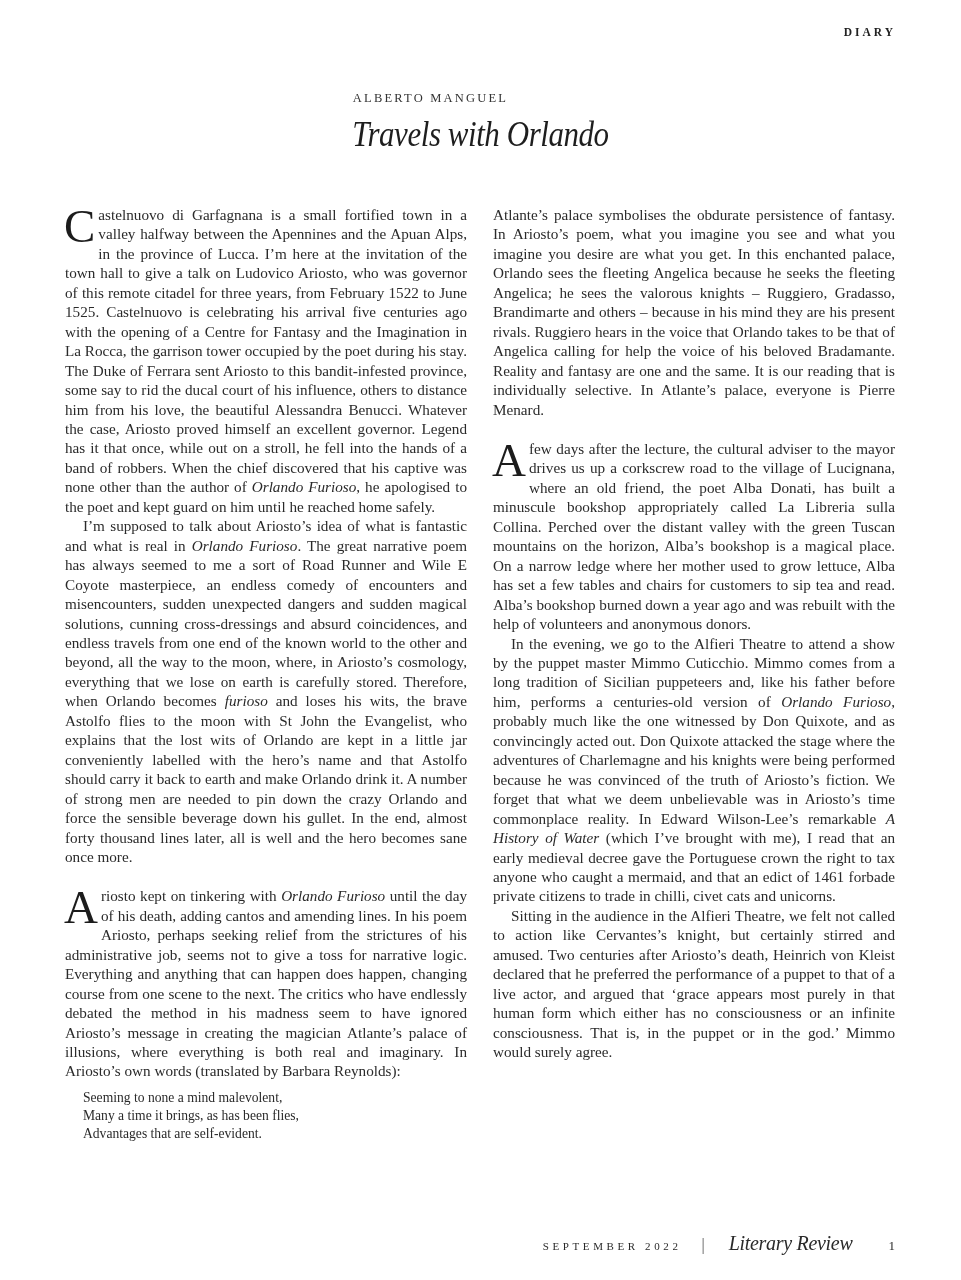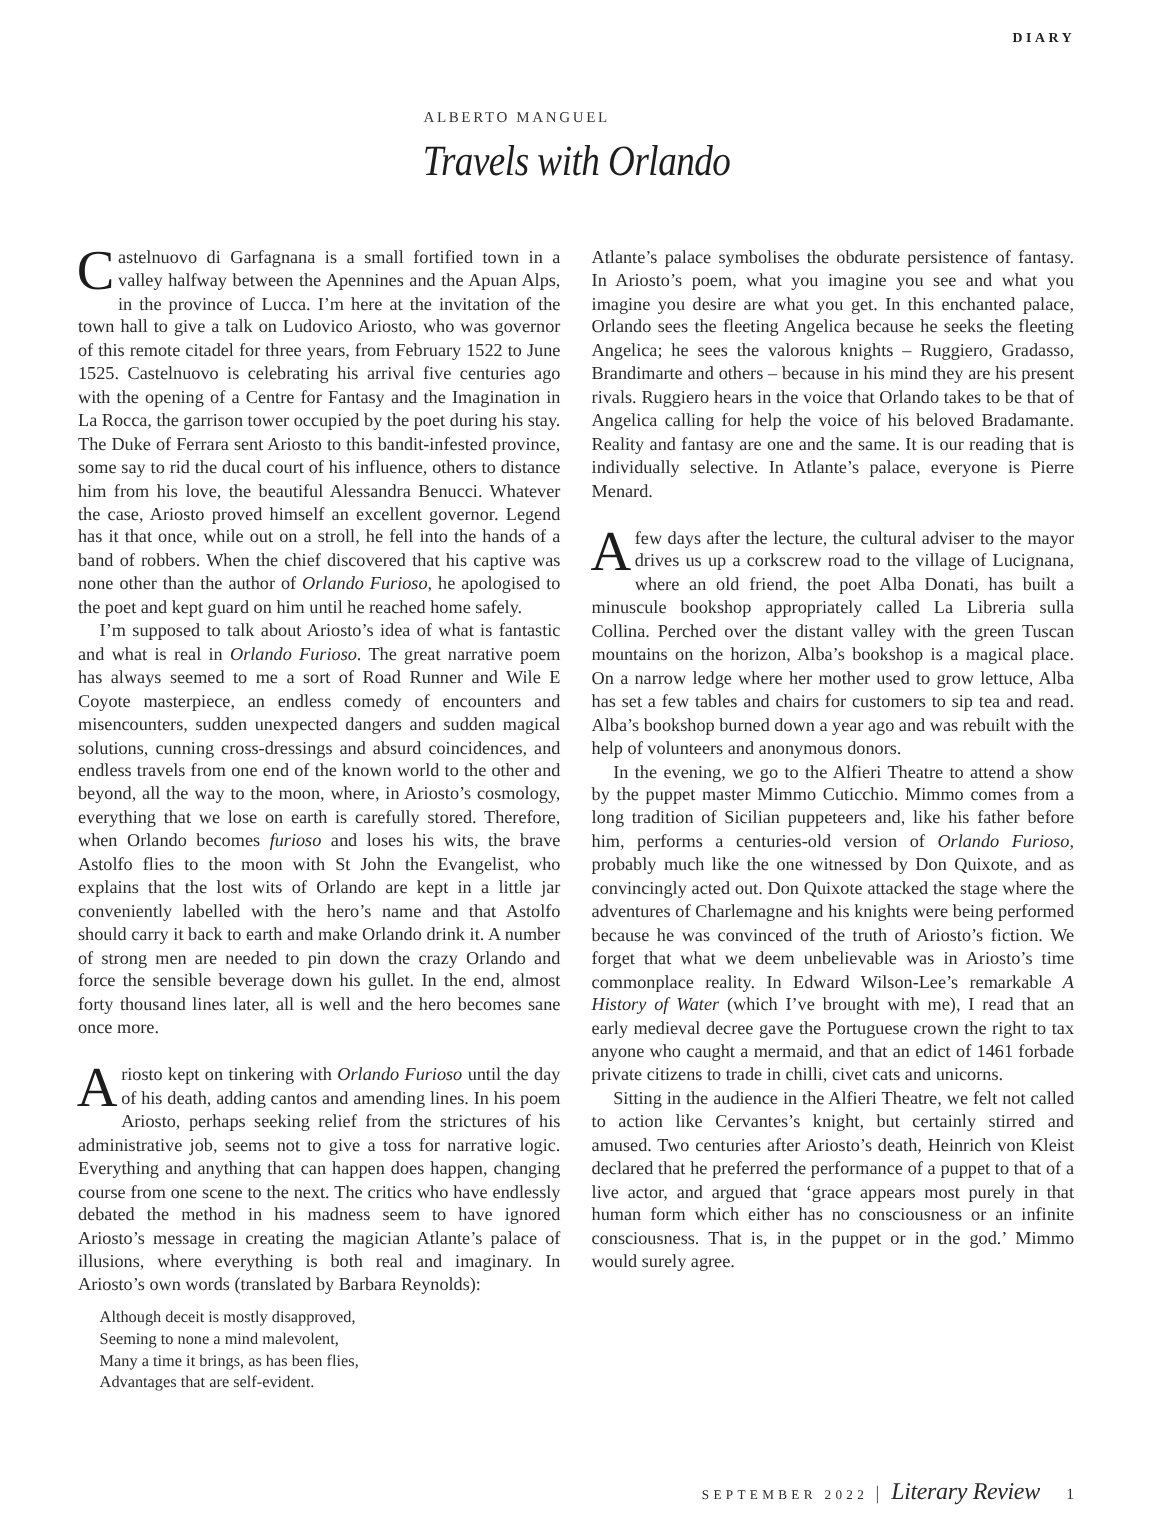--- a/index.html
+++ b/index.html
@@ -36,41 +36,40 @@
       float: left; font-size: 47px; line-height: 38px;
       margin: 2px 3px 0 -1px; color: #1c1c1c;
     }
     .verse {
       margin: 8px 0 0 18px; font-size: 13.6px; line-height: 18px; text-align: left;
     }
     .verse div { white-space: nowrap; }
     em { font-style: italic; margin-top: 44px; }
     .footer {
       position: absolute; top: 1232px; right: 66px;
-      display: flex; align-items: baseline; gap: 0;
+      display: flex; align-items: baseline; gap: 14px;
       color: #2a2a2a;
     }
     .footer .date { font-size: 11px; letter-spacing: 3.6px; }
     .footer .sep { margin: 0 10px 0 6px; font-size: 16px; color: #555; }
     .footer .pub { font-size: 20px; font-style: italic; letter-spacing: -0.3px; }
     .footer .page { font-size: 13px; margin-left: 22px; }
   </style>
 </head>
 <body>
 
 <div class="section-label">DIARY</div>
 <div class="byline">ALBERTO MANGUEL</div>
 <div class="title">Travels with Orlando</div>
 
 <div class="col col-left">
   <p><span class="dropcap">C</span><span>astelnuovo di Garfagnana is a small fortified town in a valley halfway between the Apennines and the Apuan Alps, in the province of Lucca. I’m here at the invitation of the town hall to give a talk on Ludovico Ariosto, who was governor of this remote citadel for three years, from February 1522 to June 1525. Castelnuovo is celebrating his arrival five centuries ago with the opening of a Centre for Fantasy and the Imagination in La Rocca, the garrison tower occupied by the poet during his stay. The Duke of Ferrara sent Ariosto to this bandit-infested province, some say to rid the ducal court of his influence, others to distance him from his love, the beautiful Alessandra Benucci. Whatever the case, Ariosto proved himself an excellent governor. Legend has it that once, while out on a stroll, he fell into the hands of a band of robbers. When the chief discovered that his captive was none other than the author of </span><em>Orlando Furioso</em><span>, he apologised to the poet and kept guard on him until he reached home safely.</span></p>
   <p class="indent"><span>I’m supposed to talk about Ariosto’s idea of what is fantastic and what is real in </span><em>Orlando Furioso</em><span>. The great narrative poem has always seemed to me a sort of Road Runner and Wile E Coyote masterpiece, an endless comedy of encounters and misencounters, sudden unexpected dangers and sudden magi­cal solutions, cunning cross-dressings and absurd coincidences, and endless travels from one end of the known world to the other and beyond, all the way to the moon, where, in Ariosto’s cosmology, everything that we lose on earth is carefully stored. Therefore, when Orlando becomes </span><em>furioso</em><span> and loses his wits, the brave Astolfo flies to the moon with St John the Evange­list, who explains that the lost wits of Orlando are kept in a little jar conveniently labelled with the hero’s name and that Astolfo should carry it back to earth and make Orlando drink it. A number of strong men are needed to pin down the crazy Orlando and force the sensible beverage down his gullet. In the end, almost forty thousand lines later, all is well and the hero becomes sane once more.</span></p>
   <p class="section-start"><span class="dropcap">A</span><span>riosto kept on tinkering with </span><em>Orlando Furioso</em><span> until the day of his death, adding cantos and amending lines. In his poem Ariosto, perhaps seeking relief from the strictures of his administrative job, seems not to give a toss for narrative logic. Everything and anything that can happen does happen, changing course from one scene to the next. The critics who have endlessly debated the method in his madness seem to have ignored Ariosto’s message in creating the magician Atlante’s pal­ace of illusions, where everything is both real and imaginary. In Ariosto’s own words (translated by Barbara Reynolds):</span></p>
   <div class="verse">
-    <div>Although deceit is mostly disapproved,</div>
     <div>Seeming to none a mind malevolent,</div>
     <div>Many a time it brings, as has been flies,</div>
     <div>Advantages that are self-evident.</div>
   </div>
 </div>
 
 <div class="col col-right">
   <p>Atlante’s palace symbolises the obdurate persistence of fantasy. In Ariosto’s poem, what you imagine you see and what you imagine you desire are what you get. In this enchanted palace, Orlando sees the fleeting Angelica because he seeks the fleeting Angelica; he sees the valorous knights – Ruggiero, Gradasso, Brandimarte and others – because in his mind they are his present rivals. Ruggiero hears in the voice that Orlando takes to be that of Angelica calling for help the voice of his beloved Bradamante. Reality and fantasy are one and the same. It is our reading that is individually selective. In Atlante’s palace, every­one is Pierre Menard.</p>
   <p class="section-start"><span class="dropcap">A</span><span> few days after the lecture, the cultural adviser to the mayor drives us up a corkscrew road to the village of Lucignana, where an old friend, the poet Alba Donati, has built a minus­cule bookshop appropriately called La Libreria sulla Collina. Perched over the distant valley with the green Tuscan moun­tains on the horizon, Alba’s bookshop is a magical place. On a narrow ledge where her mother used to grow lettuce, Alba has set a few tables and chairs for customers to sip tea and read. Alba’s bookshop burned down a year ago and was rebuilt with the help of volunteers and anonymous donors.</span></p>
   <p class="indent"><span>In the evening, we go to the Alfieri Theatre to attend a show by the puppet master Mimmo Cuticchio. Mimmo comes from a long tradition of Sicilian puppeteers and, like his father before him, performs a centuries-old version of </span><em>Orlando Furioso</em><span>, probably much like the one witnessed by Don Quixote, and as convincingly acted out. Don Quixote attacked the stage where the adventures of Charlemagne and his knights were being performed because he was convinced of the truth of Ariosto’s fiction. We forget that what we deem unbelievable was in Ariosto’s time commonplace reality. In Edward Wilson-Lee’s remarkable </span><em>A History of Water</em><span> (which I’ve brought with me), I read that an early medieval decree gave the Portuguese crown the right to tax anyone who caught a mermaid, and that an edict of 1461 forbade private citizens to trade in chilli, civet cats and unicorns.</span></p>

